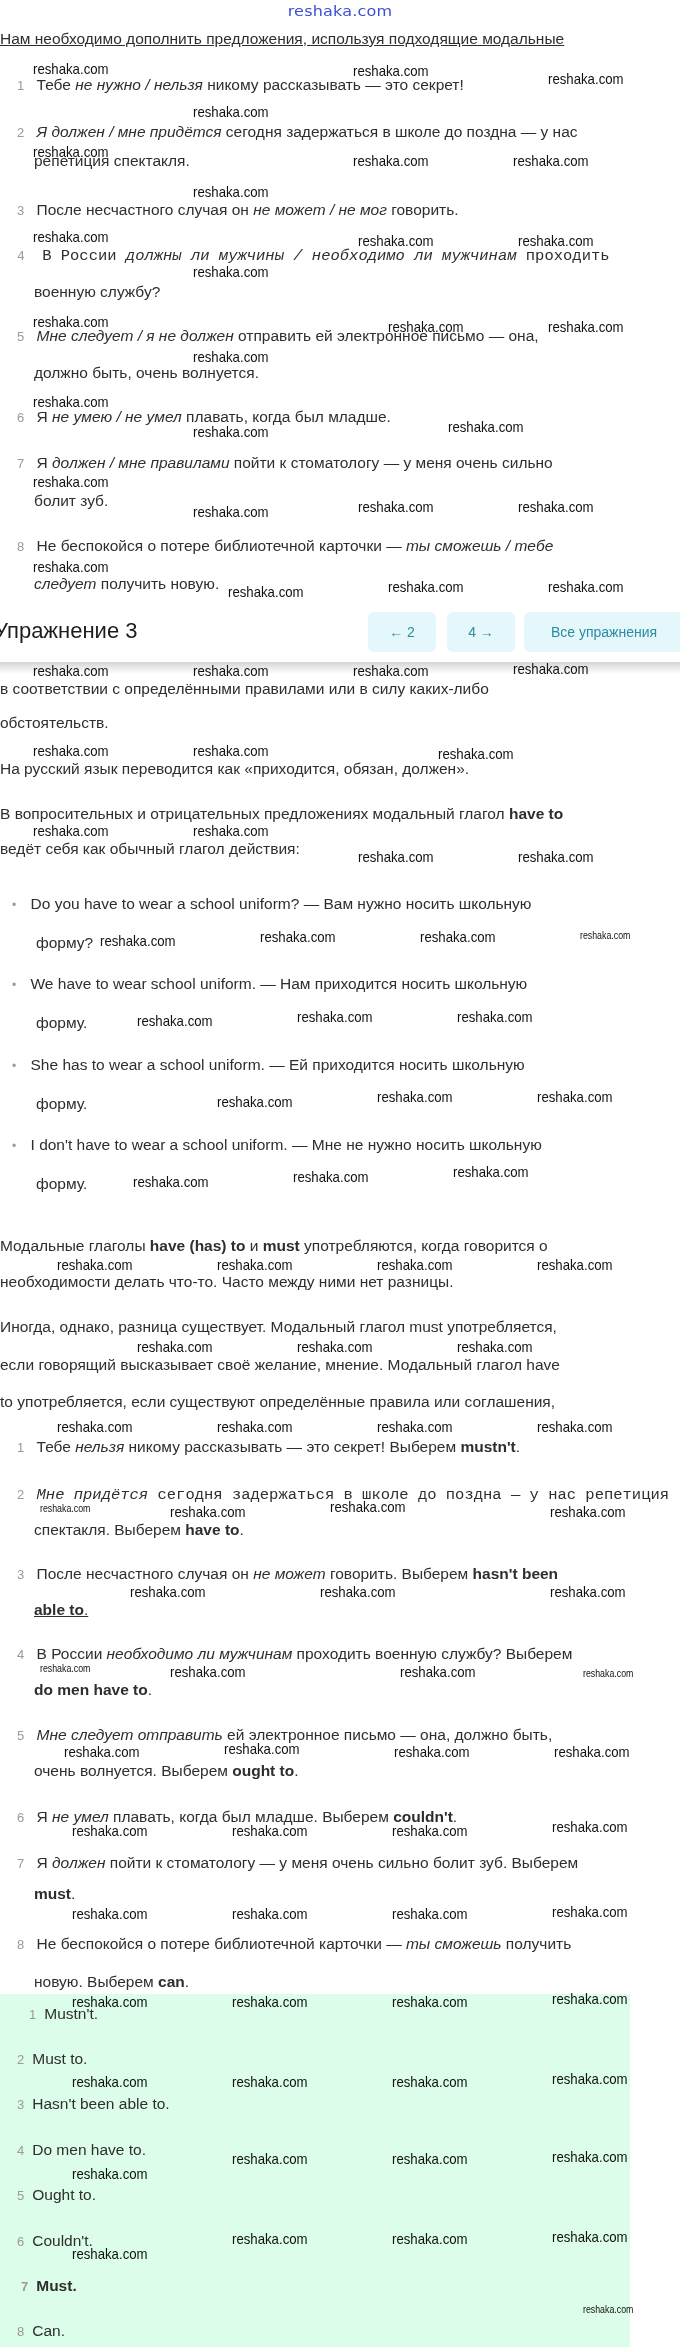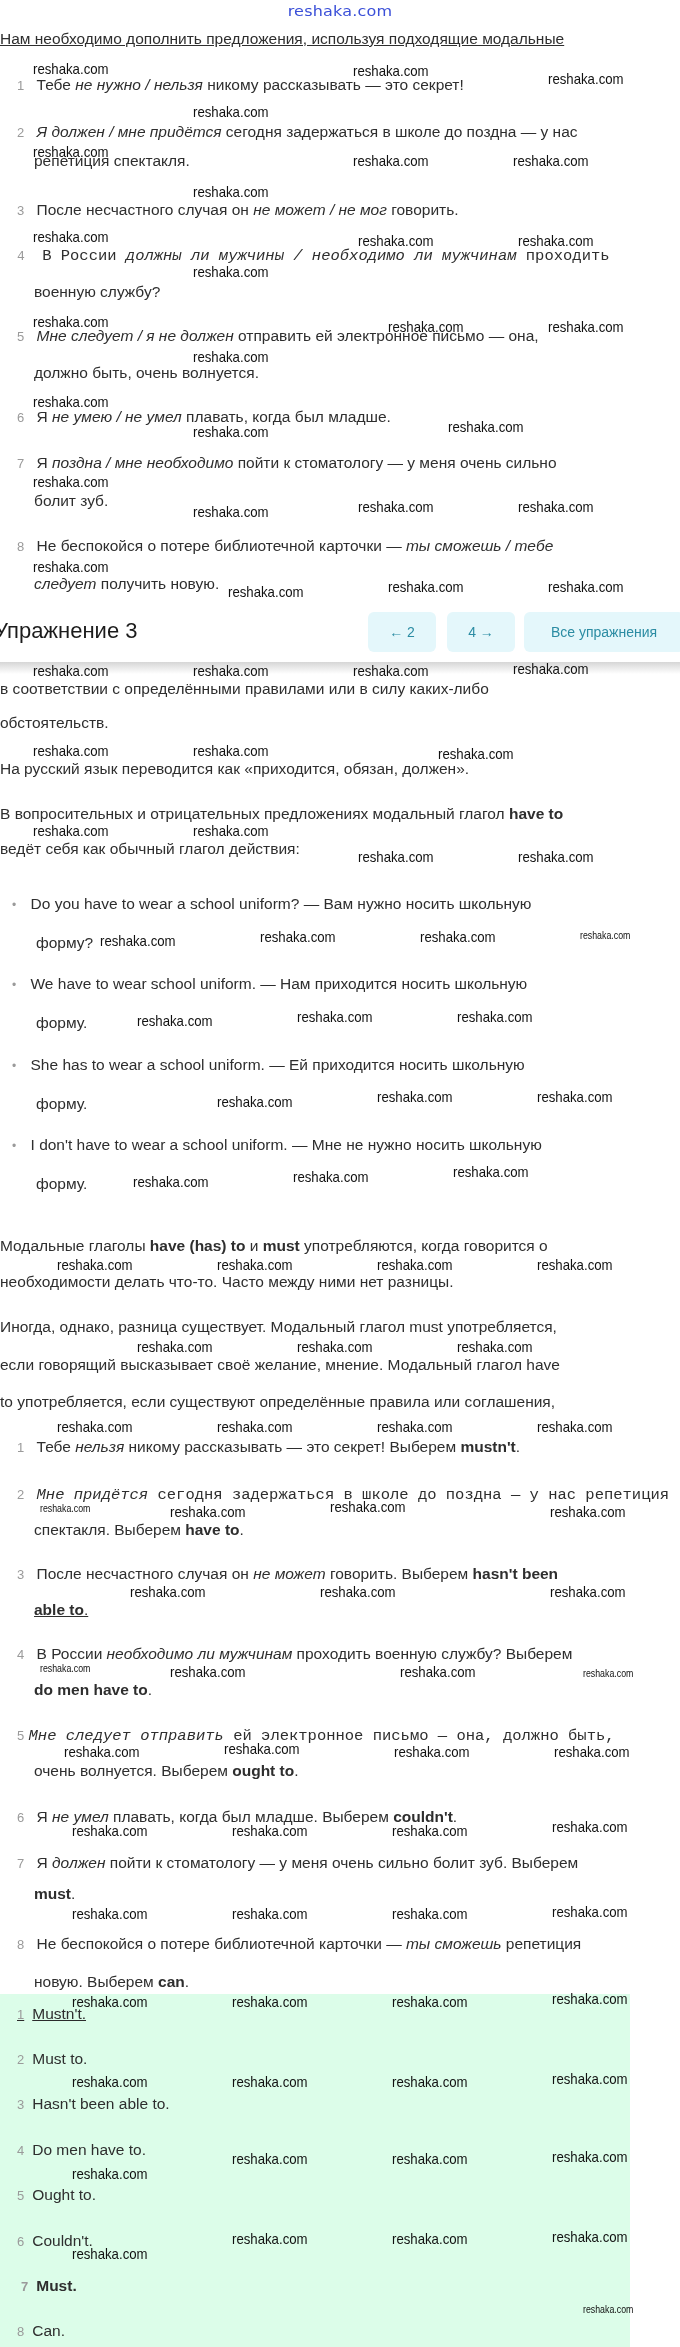--- a/index.html
+++ b/index.html
@@ -55,21 +55,21 @@
 </div>
 <div class="abs txt" style="left:34px; top:364px;">должно быть, очень волнуется.</div>
 
 <div class="abs" style="left:0; top:408px;">
   <span class="num" style="margin-left:17px;">6</span>
   <span class="txt" style="margin-left:8px;"><span>Я </span><i>не умею / не умел</i><span> плавать, когда был младше.</span></span>
 </div>
 
 <div class="abs" style="left:0; top:454px;">
   <span class="num" style="margin-left:17px;">7</span>
-  <span class="txt" style="margin-left:8px;"><span>Я </span><i>поздна / мне необходимо</i><span> пойти к стоматологу — у меня очень сильно</span></span>
+  <span class="txt" style="margin-left:8px;"><span>Я </span><i>должен / мне правилами</i><span> пойти к стоматологу — у меня очень сильно</span></span>
 </div>
 <div class="abs txt" style="left:34px; top:492px;">болит зуб.</div>
 
 <div class="abs" style="left:0; top:537px;">
   <span class="num" style="margin-left:17px;">8</span>
   <span class="txt" style="margin-left:8px;"><span>Не беспокойся о потере библиотечной карточки — </span><i>ты сможешь / тебе</i></span>
 </div>
 <div class="abs txt" style="left:34px; top:575px;"><i>следует</i><span> получить новую.</span></div>
 
 <div class="abs ex-header"></div>
@@ -133,43 +133,43 @@
 <div class="abs txt" style="left:34px; top:1601px;text-decoration:underline;"><b>able to</b><span>.</span></div>
 
 <div class="abs" style="left:0; top:1645px;">
   <span class="num" style="margin-left:17px;">4</span>
   <span class="txt" style="margin-left:8px;"><span>В России </span><i>необходимо ли мужчинам</i><span> проходить военную службу? Выберем</span></span>
 </div>
 <div class="abs txt" style="left:34px; top:1681px;"><b>do men have to</b><span>.</span></div>
 
 <div class="abs" style="left:0; top:1726px;">
   <span class="num" style="margin-left:17px;">5</span>
-  <span class="txt" style="margin-left:0;font-family:Liberation Mono, monospace;"><i>Мне следует отправить</i><span> ей электронное письмо — она, должно быть,</span></span>
+  <span class="txt" style="margin-left:8px;"><i>Мне следует отправить</i><span> ей электронное письмо — она, должно быть,</span></span>
 </div>
 <div class="abs txt" style="left:34px; top:1762px;"><span>очень волнуется. Выберем </span><b>ought to</b><span>.</span></div>
 
 <div class="abs" style="left:0; top:1808px;">
   <span class="num" style="margin-left:17px;">6</span>
   <span class="txt" style="margin-left:8px;"><span>Я </span><i>не умел</i><span> плавать, когда был младше. Выберем </span><b>couldn't</b><span>.</span></span>
 </div>
 
 <div class="abs" style="left:0; top:1854px;">
   <span class="num" style="margin-left:17px;">7</span>
   <span class="txt" style="margin-left:8px;"><span>Я </span><i>должен</i><span> пойти к стоматологу — у меня очень сильно болит зуб. Выберем</span></span>
 </div>
 <div class="abs txt" style="left:34px; top:1885px;"><b>must</b><span>.</span></div>
 
 <div class="abs" style="left:0; top:1935px;">
   <span class="num" style="margin-left:17px;">8</span>
-  <span class="txt" style="margin-left:8px;"><span>Не беспокойся о потере библиотечной карточки — </span><i>ты сможешь</i><span> репетиция</span></span>
+  <span class="txt" style="margin-left:8px;"><span>Не беспокойся о потере библиотечной карточки — </span><i>ты сможешь</i><span> получить</span></span>
 </div>
 <div class="abs txt" style="left:34px; top:1973px;"><span>новую. Выберем </span><b>can</b><span>.</span></div>
 
 <div class="abs answer-box"></div>
-<div class="abs" style="left:0; top:2005px;text-decoration:underline;"><span class="num" style="margin-left:17px;">1</span><span class="txt" style="margin-left:8px;">Mustn't.</span></div>
+<div class="abs" style="left:12px; top:2005px;"><span class="num" style="margin-left:17px;">1</span><span class="txt" style="margin-left:8px;">Mustn't.</span></div>
 <div class="abs" style="left:0; top:2050px;"><span class="num" style="margin-left:17px;">2</span><span class="txt" style="margin-left:8px;">Must to.</span></div>
 <div class="abs" style="left:0; top:2095px;"><span class="num" style="margin-left:17px;">3</span><span class="txt" style="margin-left:8px;">Hasn't been able to.</span></div>
 <div class="abs" style="left:0; top:2141px;"><span class="num" style="margin-left:17px;">4</span><span class="txt" style="margin-left:8px;">Do men have to.</span></div>
 <div class="abs" style="left:0; top:2186px;"><span class="num" style="margin-left:17px;">5</span><span class="txt" style="margin-left:8px;">Ought to.</span></div>
 <div class="abs" style="left:0; top:2232px;"><span class="num" style="margin-left:17px;">6</span><span class="txt" style="margin-left:8px;">Couldn't.</span></div>
 <div class="abs" style="left:4px; top:2277px;font-weight:bold;"><span class="num" style="margin-left:17px;">7</span><span class="txt" style="margin-left:8px;">Must.</span></div>
 <div class="abs" style="left:0; top:2322px;"><span class="num" style="margin-left:17px;">8</span><span class="txt" style="margin-left:8px;">Can.</span></div>
 
 <div id="wm-layer">
     <div class="abs wm" style="left: 33px; top: 60px;">reshaka.com</div>

